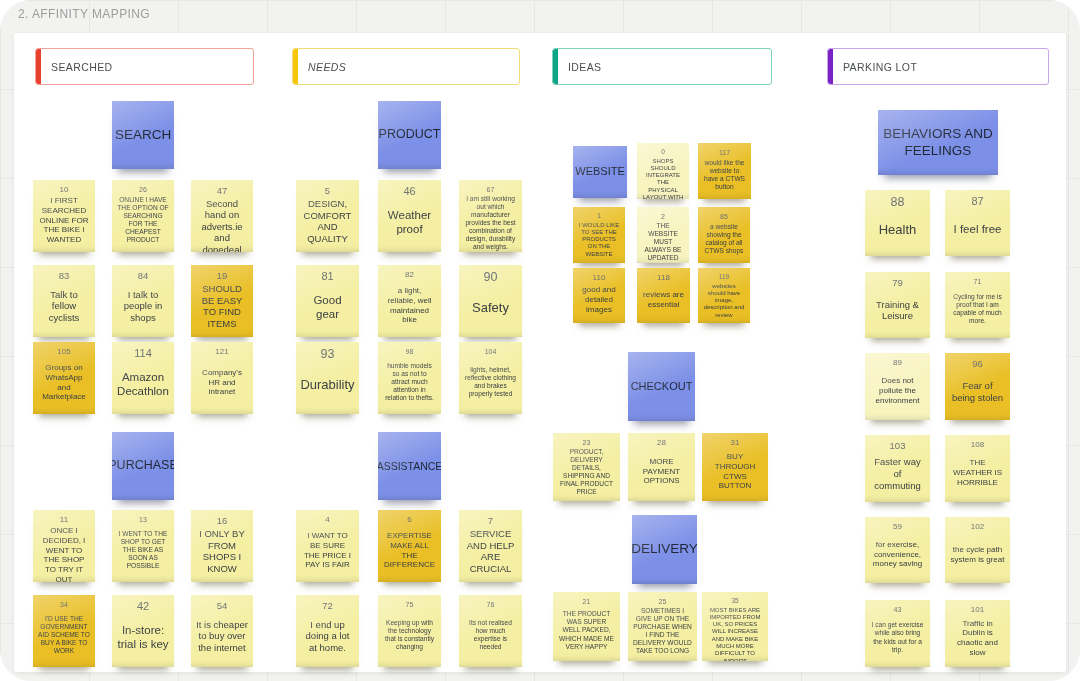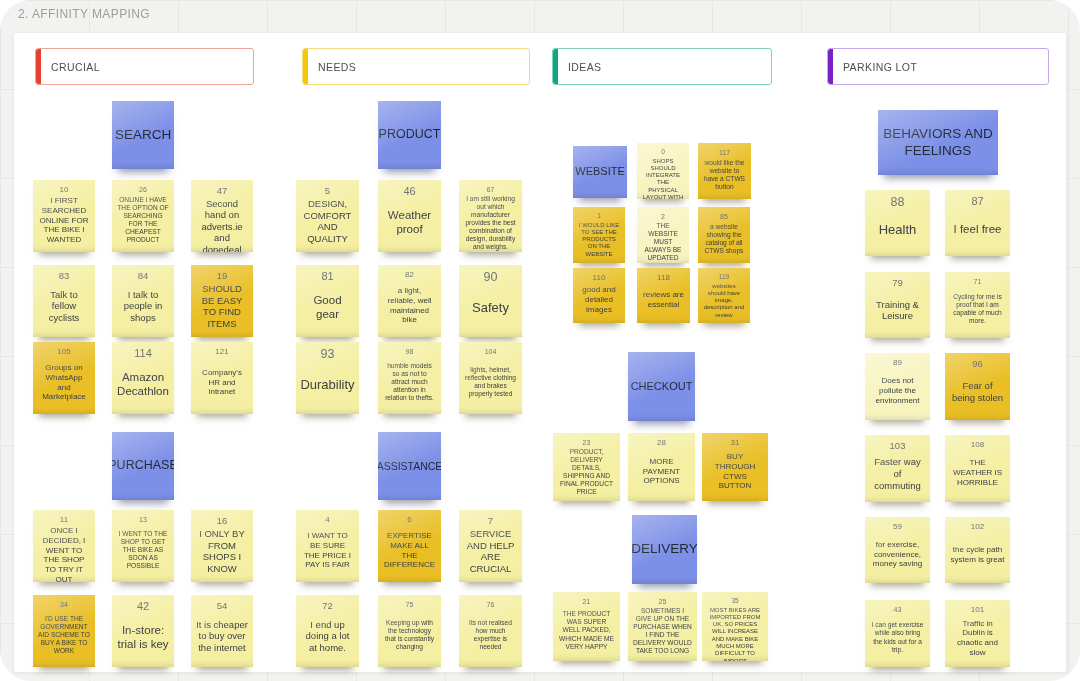--- a/index.html
+++ b/index.html
@@ -69,23 +69,23 @@
   .sz-h4 .note-body{font-size:10.5px;}
 </style>
 </head>
 <body>
 
 <div class="canvas">
   <div class="page-title">2. AFFINITY MAPPING</div>
   <div class="board">
       <div class="cat" style="left: 21px; width: 217px; border-color: rgb(240, 163, 151);">
         <span class="cat-bar" style="background: rgb(232, 64, 47);"></span>
-        <span class="cat-label">CRUCIAL</span>
-      </div>
-      <div class="cat" style="left: 288px; width: 226px; border-color: rgb(243, 220, 125);">
+        <span class="cat-label">SEARCHED</span>
+      </div>
+      <div class="cat" style="left: 278px; width: 226px; border-color: rgb(243, 220, 125); font-style: italic;">
         <span class="cat-bar" style="background: rgb(246, 198, 11);"></span>
         <span class="cat-label">NEEDS</span>
       </div>
       <div class="cat" style="left: 813px; width: 220px; border-color: rgb(198, 167, 234);">
         <span class="cat-bar" style="background: rgb(123, 34, 196);"></span>
         <span class="cat-label">PARKING LOT</span>
       </div>
       <div class="cat" style="left: 538px; width: 218px; border-color: rgb(127, 210, 189);">
         <span class="cat-bar" style="background: rgb(15, 165, 135);"></span>
         <span class="cat-label">IDEAS</span>

